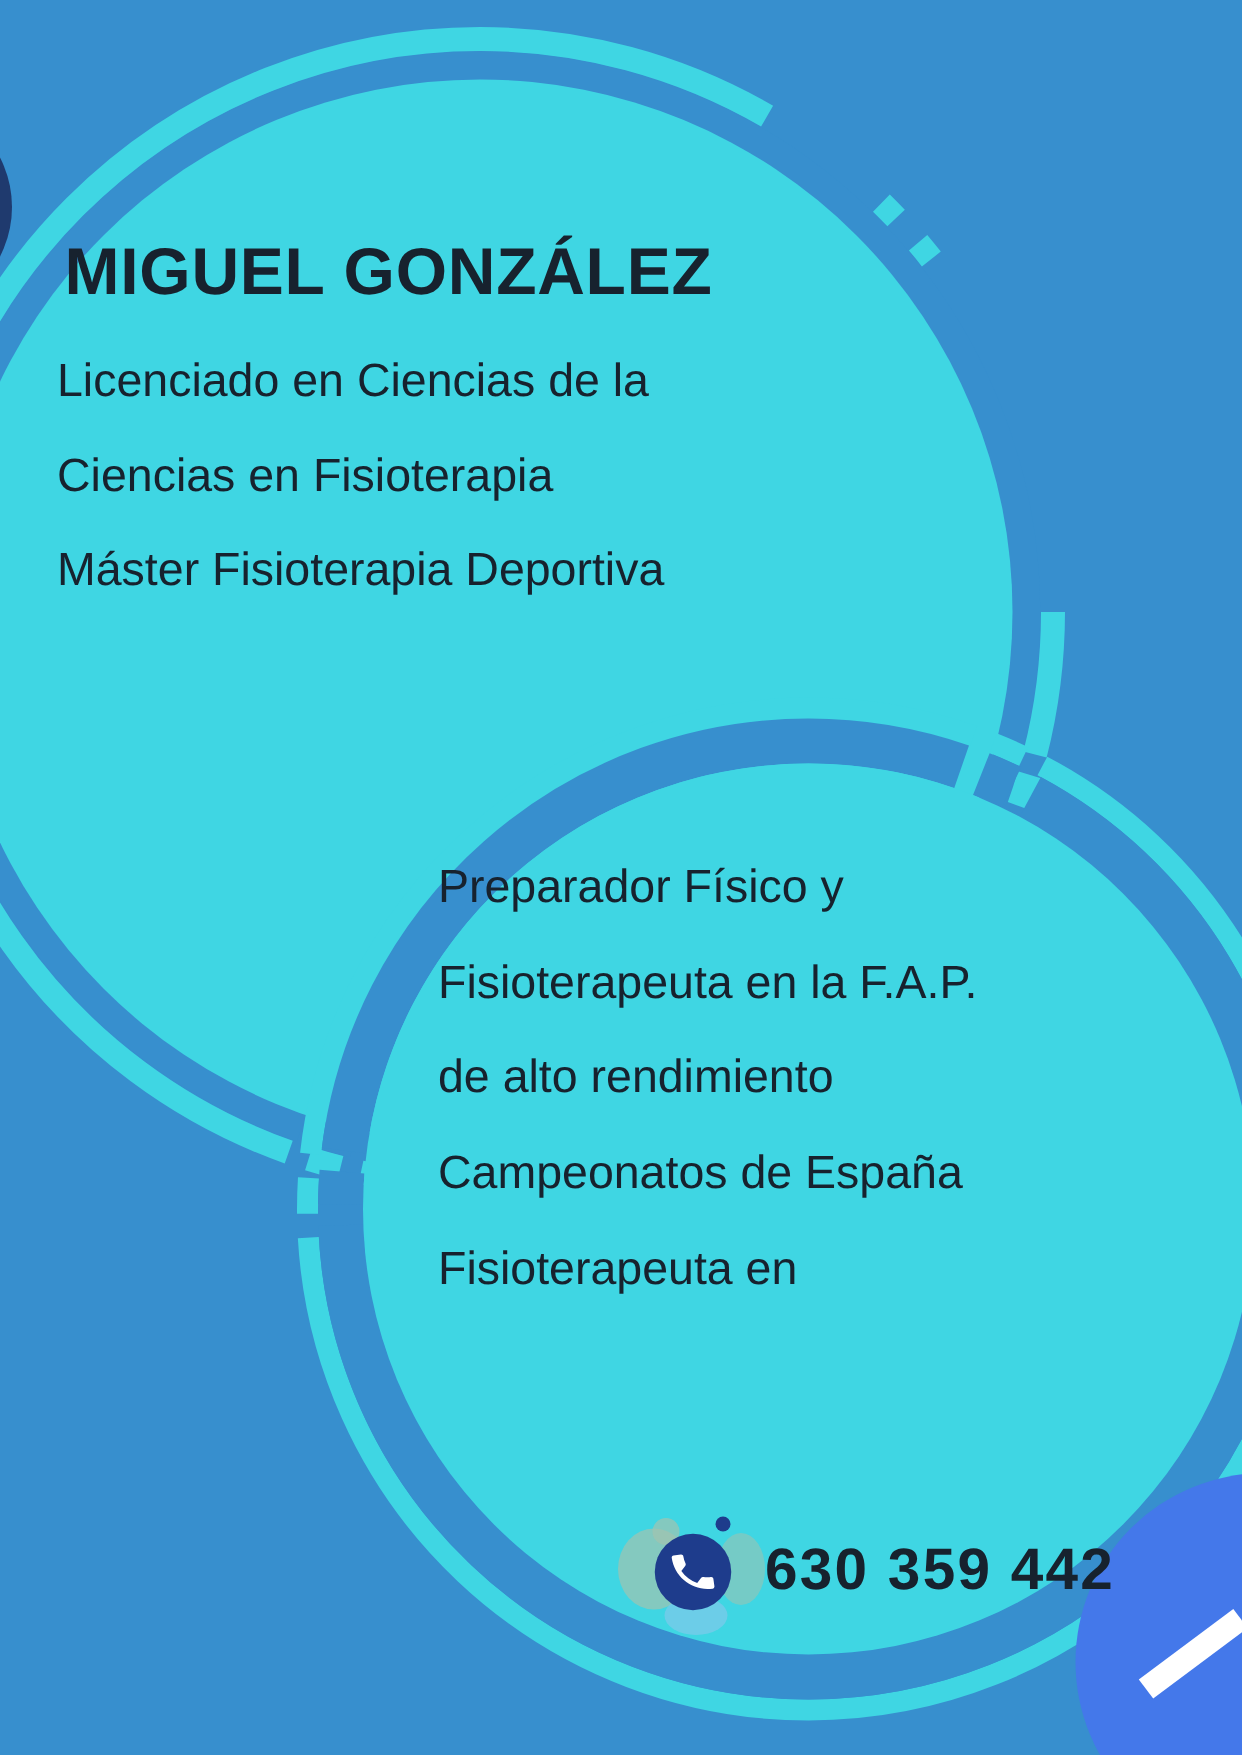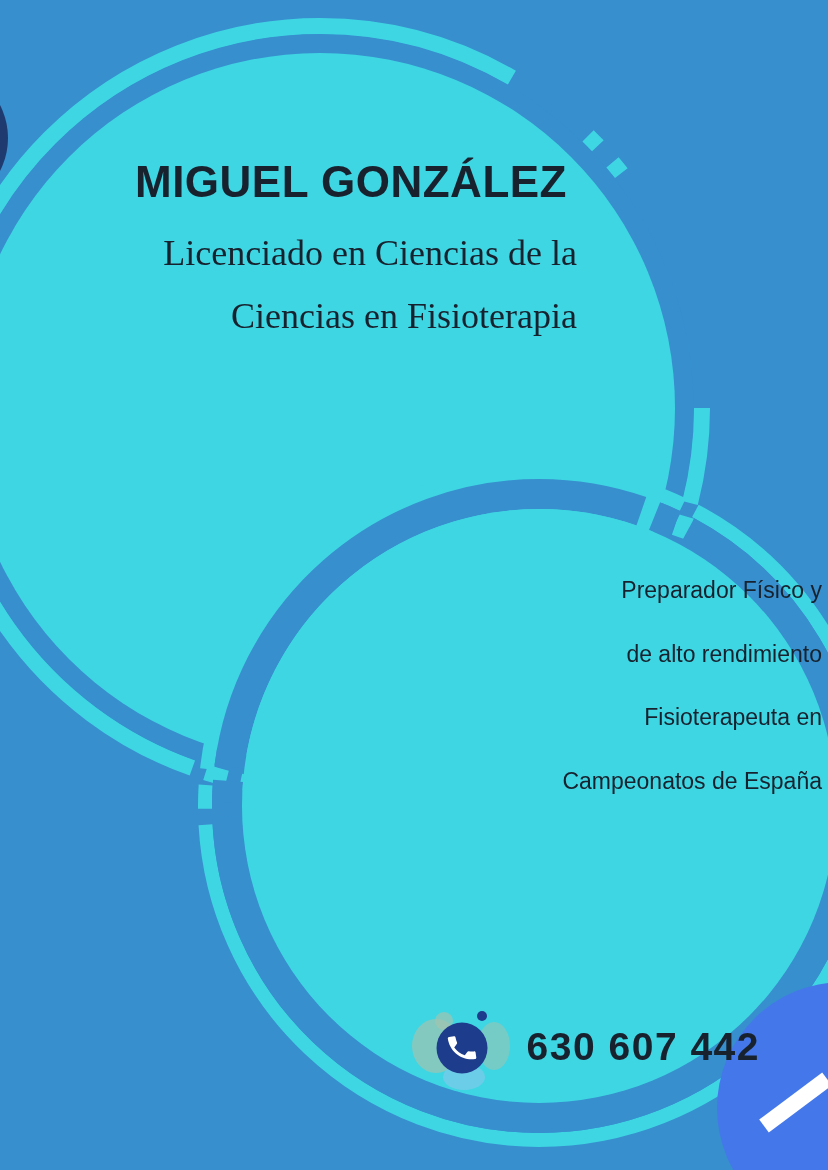--- a/index.html
+++ b/index.html
@@ -8,24 +8,24 @@
     --blob-sage:#A3C3AF; --blob-sky:#7CC9E9;
   }
   html,body{margin:0;padding:0;background:#222;}
   #stage{
     position:relative;width:828px;height:1170px;overflow:hidden;
     background:var(--background);
     font-family:"Liberation Sans", sans-serif;
     -webkit-font-smoothing:antialiased;
   }
   #bg-art{position:absolute;inset:0;display:block;}
-  .txt{position:absolute;color:var(--text);text-align:right;}
+  .txt{position:absolute;color:var(--text);text-align:left;}
   #title{left:43px;top:153px;width:524px;font-size:44px;font-weight:700;line-height:58px;letter-spacing:.5px;}
-  #credentials{left:53px;top:222px;width:524px;font-size:36px;font-weight:400;line-height:63.2px;font-family:Liberation Serif, serif;}
-  #roles{left:292px;top:559px;width:530px;font-size:23px;font-weight:400;line-height:63.7px;}
+  #credentials{left:38px;top:222px;width:524px;font-size:31px;font-weight:400;line-height:63.2px;}
+  #roles{left:292px;top:559px;width:530px;font-size:31px;font-weight:400;line-height:63.7px;}
   #phone-number{left:510px;top:1025px;width:250px;font-size:39px;font-weight:700;line-height:44px;letter-spacing:1.5px;}
 </style>
 </head>
 <body>
 
 <div id="stage">
 
   <svg id="bg-art" viewBox="0 0 828 1170" width="828" height="1170" aria-hidden="true">
 
     <rect x="0" y="0" width="828" height="1170" fill="var(--background)"></rect>
@@ -60,23 +60,25 @@
       <circle cx="843" cy="1108" r="126" fill="var(--fab)"></circle>
       <path d="M768.8 1132.4 L759.2 1119.6 L822.2 1072.6 L831.8 1085.4 Z" fill="#FFFFFF"></path>
     </g>
   </svg>
 
   <div id="title" class="txt">MIGUEL GONZÁLEZ</div>
 
   <div id="credentials" class="txt">
     <div>Licenciado en Ciencias de la</div>
     <div>Ciencias en Fisioterapia</div>
+    <div>Máster Fisioterapia Deportiva</div>
   </div>
 
   <div id="roles" class="txt">
     <div>Preparador Físico y</div>
+    <div>Fisioterapeuta en la F.A.P.</div>
     <div>de alto rendimiento</div>
+    <div>Campeonatos de España</div>
     <div>Fisioterapeuta en</div>
-    <div>Campeonatos de España</div>
   </div>
 
-  <div id="phone-number" class="txt">630 607 442</div>
+  <div id="phone-number" class="txt">630 359 442</div>
 </div>
 
 </body></html>

